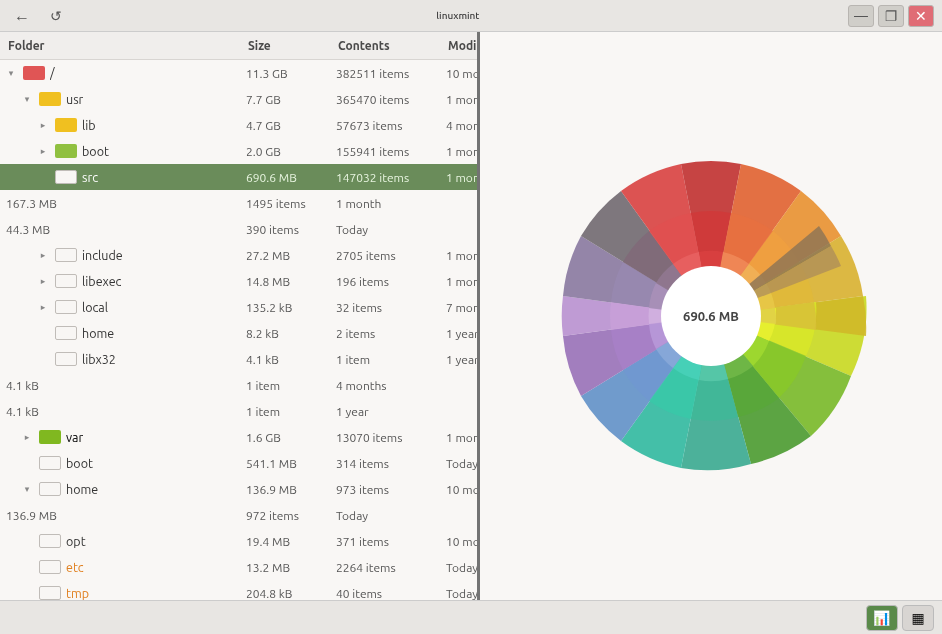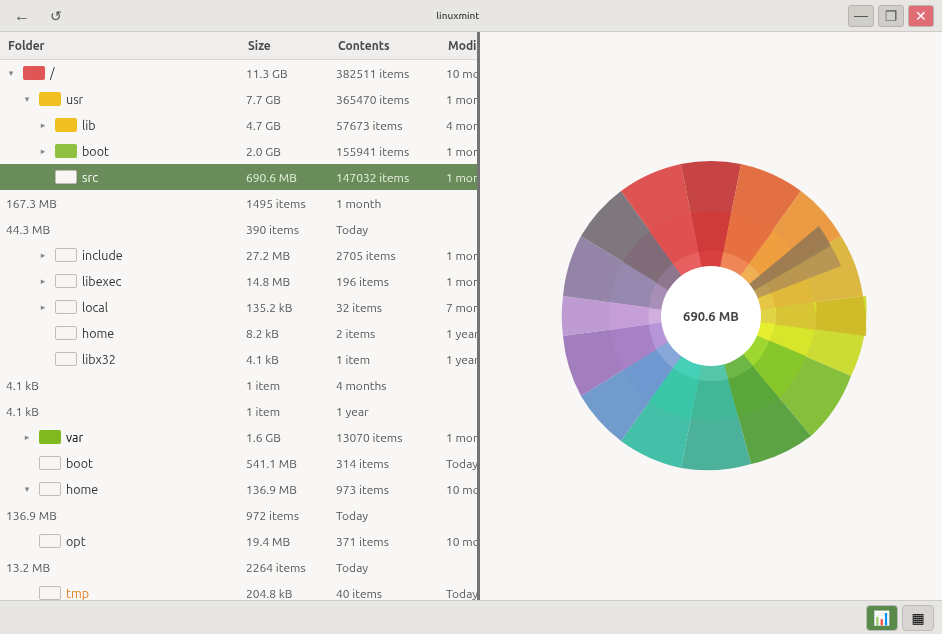--- a/index.html
+++ b/index.html
@@ -318,20 +318,26 @@
       <span style="display:inline-block;width:16px;"></span>
       <span class="expand-arrow"> </span>
       <span class="folder-icon fi-white"></span>
       <span class="folder-name" style="">opt</span>
     </div>
     <div class="size-cell">19.4 MB</div>
     <div class="contents-cell">371 items</div>
     <div class="modified-cell">10 months</div>
   </div>
         <div class="tree-row">
+    <div class="folder-cell">
+      <span style="display:inline-block;width:16px;"></span>
+      <span class="expand-arrow"> </span>
+      <span class="folder-icon fi-white"></span>
+      <span class="folder-name" style="color: #e08020;">etc</span>
+    </div>
     <div class="size-cell">13.2 MB</div>
     <div class="contents-cell">2264 items</div>
     <div class="modified-cell">Today</div>
   </div>
         <div class="tree-row">
     <div class="folder-cell">
       <span style="display:inline-block;width:16px;"></span>
       <span class="expand-arrow"> </span>
       <span class="folder-icon fi-white"></span>
       <span class="folder-name" style="color: #e08020;">tmp</span>

